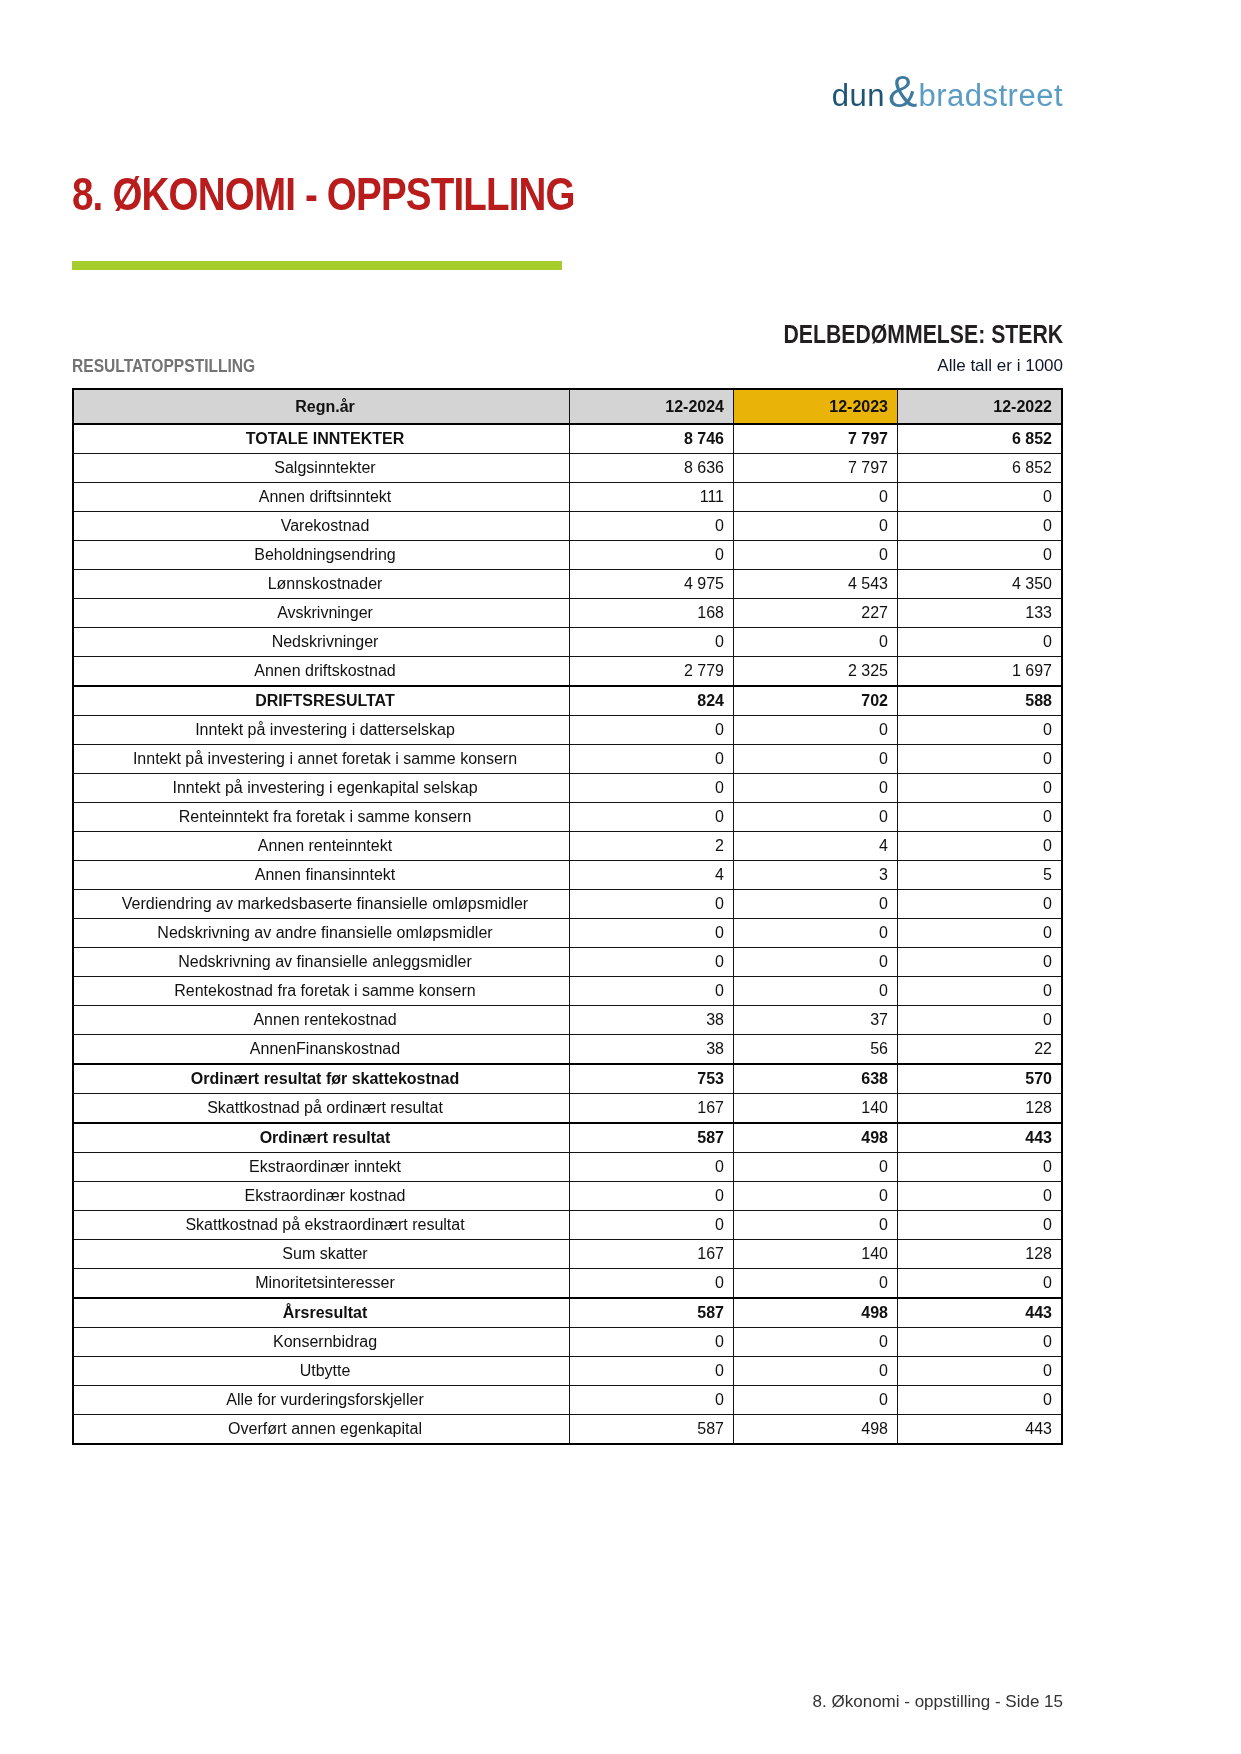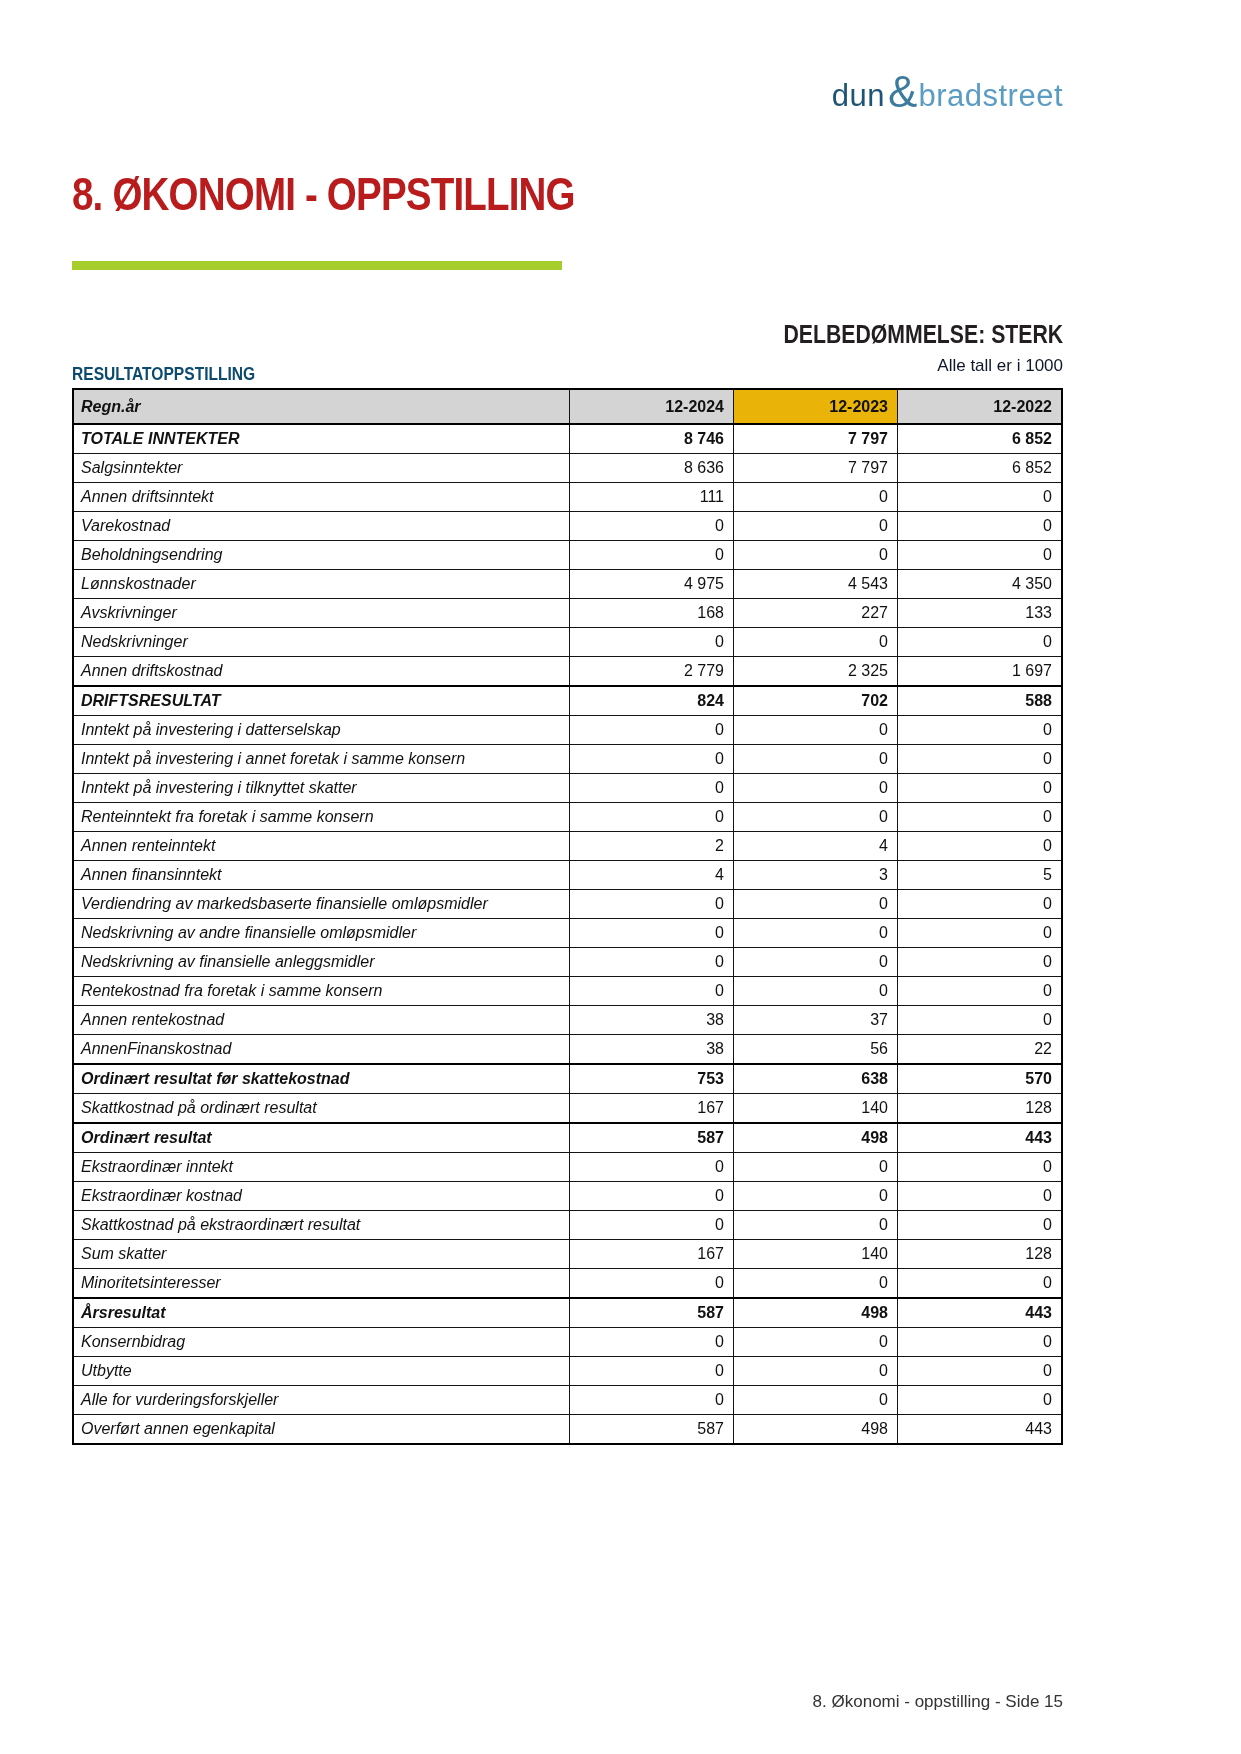--- a/index.html
+++ b/index.html
@@ -33,21 +33,21 @@
     width:490px;height:9px;background:#a5ce2d;
   }
   
   .rating{
     position:absolute;right:178px;top:320px;
     font-size:25px;font-weight:700;color:#231f20;
     white-space:nowrap;text-align:right;
   }
   .section-label{
     position:absolute;left:72px;top:355px;
-    font-size:19px;font-weight:700;color:#0c4a6e;white-space:nowrap;margin-top:8px;
+    font-size:19px;font-weight:700;color:#737373;white-space:nowrap;
   }
   .units-note{
     position:absolute;right:178px;top:356px;
     font-size:17px;font-weight:400;color:#0f172a;white-space:nowrap;
   }
   
   table.fin{
     position:absolute;left:72px;top:388px;
     width:991px;border-collapse:collapse;
     font-size:16px;color:#111;
@@ -57,21 +57,21 @@
     border:1px solid #141414;
     padding:0;
     height:28px;
     vertical-align:middle;
   }
   table.fin thead th{
     height:33px;
     font-weight:700;
     border-bottom:2px solid #000;
   }
-  table.fin .label{text-align:left;padding-left:7px;font-style:italic;}
+  table.fin .label{text-align:center;padding-left:7px;}
   table.fin .num{text-align:right;padding-right:9px;width:154px;}
   table.fin tr.section td{font-weight:700;border-top:2px solid #000;}
   
   .footer{
     position:absolute;right:178px;top:1692px;
     font-size:17px;color:#333;white-space:nowrap;
   }
 </style>
 </head>
 <body>
@@ -176,21 +176,21 @@
           <td class="num">0</td>
           <td class="num">0</td>
         </tr>
         <tr>
           <td class="label">Inntekt på investering i annet foretak i samme konsern</td>
           <td class="num">0</td>
           <td class="num">0</td>
           <td class="num">0</td>
         </tr>
         <tr>
-          <td class="label">Inntekt på investering i tilknyttet skatter</td>
+          <td class="label">Inntekt på investering i egenkapital selskap</td>
           <td class="num">0</td>
           <td class="num">0</td>
           <td class="num">0</td>
         </tr>
         <tr>
           <td class="label">Renteinntekt fra foretak i samme konsern</td>
           <td class="num">0</td>
           <td class="num">0</td>
           <td class="num">0</td>
         </tr>

